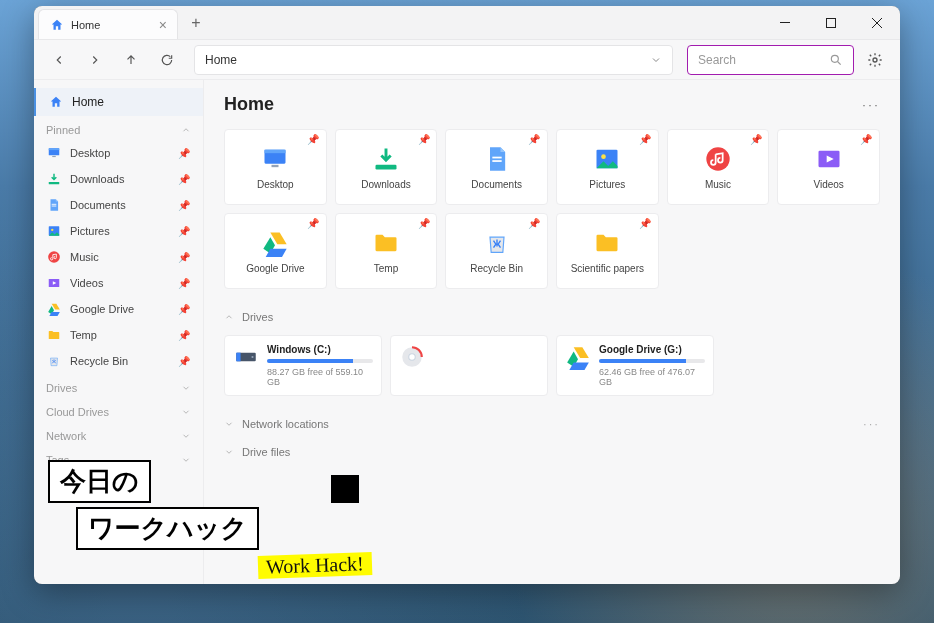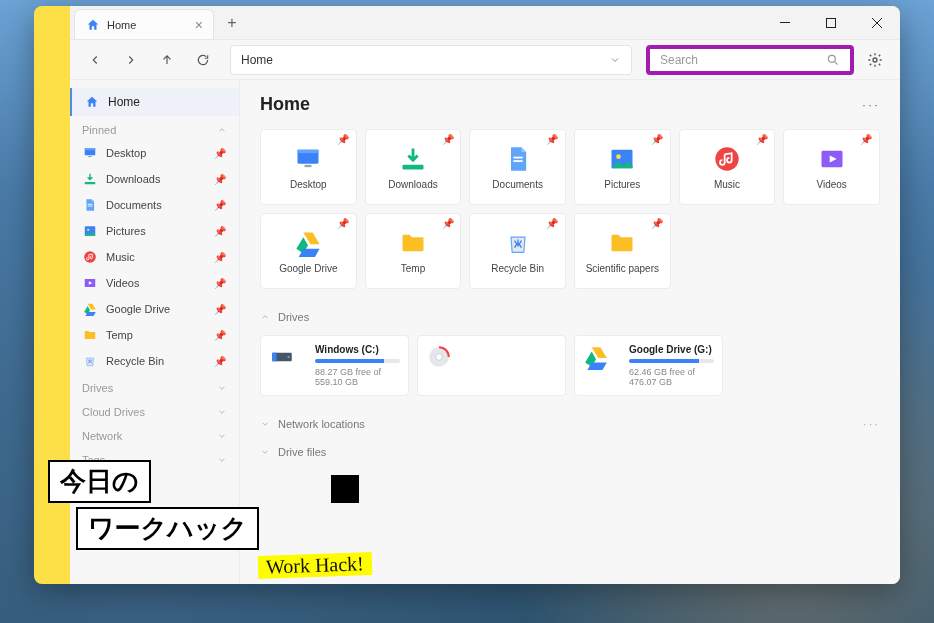--- a/index.html
+++ b/index.html
@@ -16,27 +16,26 @@
   position: absolute; inset: 0;
   background:
     radial-gradient(circle at 85% 85%, rgba(255,180,100,.3) 0%, transparent 30%),
     radial-gradient(circle at 15% 90%, rgba(80,120,160,.4) 0%, transparent 40%),
     linear-gradient(180deg, #6ba3d6 0%, #4a7ba8 30%, #3d6a8f 60%, #2d5470 100%);
 }
 .window {
   position: absolute;
   left: 34px; top: 6px;
   width: 866px; height: 578px;
-  background: #fde047;
+  background: #737373;
   border-radius: 8px;
   box-shadow: 0 8px 32px rgba(0,0,0,.35);
   display: flex;
   flex-direction: column;
   overflow: hidden;
-  padding-left: 36px;
 }
 .titlebar {
   height: 34px;
   display: flex;
   align-items: stretch;
   background: #f3f3f4;
   border-bottom: 1px solid #e8e8ea;
 }
 .tabs { display: flex; flex: 1; align-items: flex-end; padding-left: 4px; }
 .tab {
@@ -68,21 +67,21 @@
   width: 30px; height: 30px; display: flex; align-items: center; justify-content: center;
   color: #555; cursor: pointer; border-radius: 4px;
 }
 .addr {
   flex: 1; height: 30px; border: 1px solid #e4e4e6; border-radius: 4px;
   background: #fff; display: flex; align-items: center; padding: 0 10px;
   font-size: 12px; color: #333; margin-left: 6px;
 }
 .addr .chev { margin-left: auto; color: #888; }
 .search-box {
-  width: 208px; height: 30px; border: 4px solid #a21caf; border-radius: 4px;
+  width: 167px; height: 30px; border: 1px solid #a21caf; border-radius: 4px;
   background: #fff; display: flex; align-items: center; padding: 0 10px; margin-left: 8px;
   color: #999; font-size: 12px;
 }
 .search-box svg { margin-left: auto; }
 .body { flex: 1; display: flex; overflow: hidden; }
 .sidebar {
   width: 170px; background: #f7f7f8; border-right: 1px solid #ececee;
   padding: 8px 0; overflow-y: auto;
 }
 .side-home {
@@ -125,21 +124,21 @@
 }
 .qa-card .pin-c { position: absolute; top: 4px; right: 6px; color: #bbb; font-size: 10px; }
 .qa-card .lbl { font-size: 10px; color: #444; text-align: center; }
 .qa-icon { width: 28px; height: 28px; }
 .drives {
   display: grid; grid-template-columns: repeat(4, 1fr);
   gap: 8px; padding: 4px 20px 14px;
 }
 .drive-card {
   background: #fff; border: 1px solid #ececee; border-radius: 4px;
-  padding: 8px; display: flex; gap: 20px; cursor: pointer;
+  padding: 8px; display: flex; gap: 8px; cursor: pointer;
 }
 .drive-icon { width: 26px; height: 26px; flex-shrink: 0; }
 .drive-info { flex: 1; overflow: hidden; }
 .drive-name { font-size: 10px; font-weight: 600; color: #222; white-space: nowrap; overflow: hidden; text-overflow: ellipsis; }
 .drive-bar { height: 4px; background: #e8e8ea; border-radius: 2px; margin: 4px 0; overflow: hidden; }
 .drive-bar-fill { height: 100%; background: #3b82f6; }
 .drive-free { font-size: 9px; color: #888; }
 .overlay-text {
   position: absolute; left: 48px; bottom: 46px;
   display: flex; flex-direction: column; align-items: flex-start;

